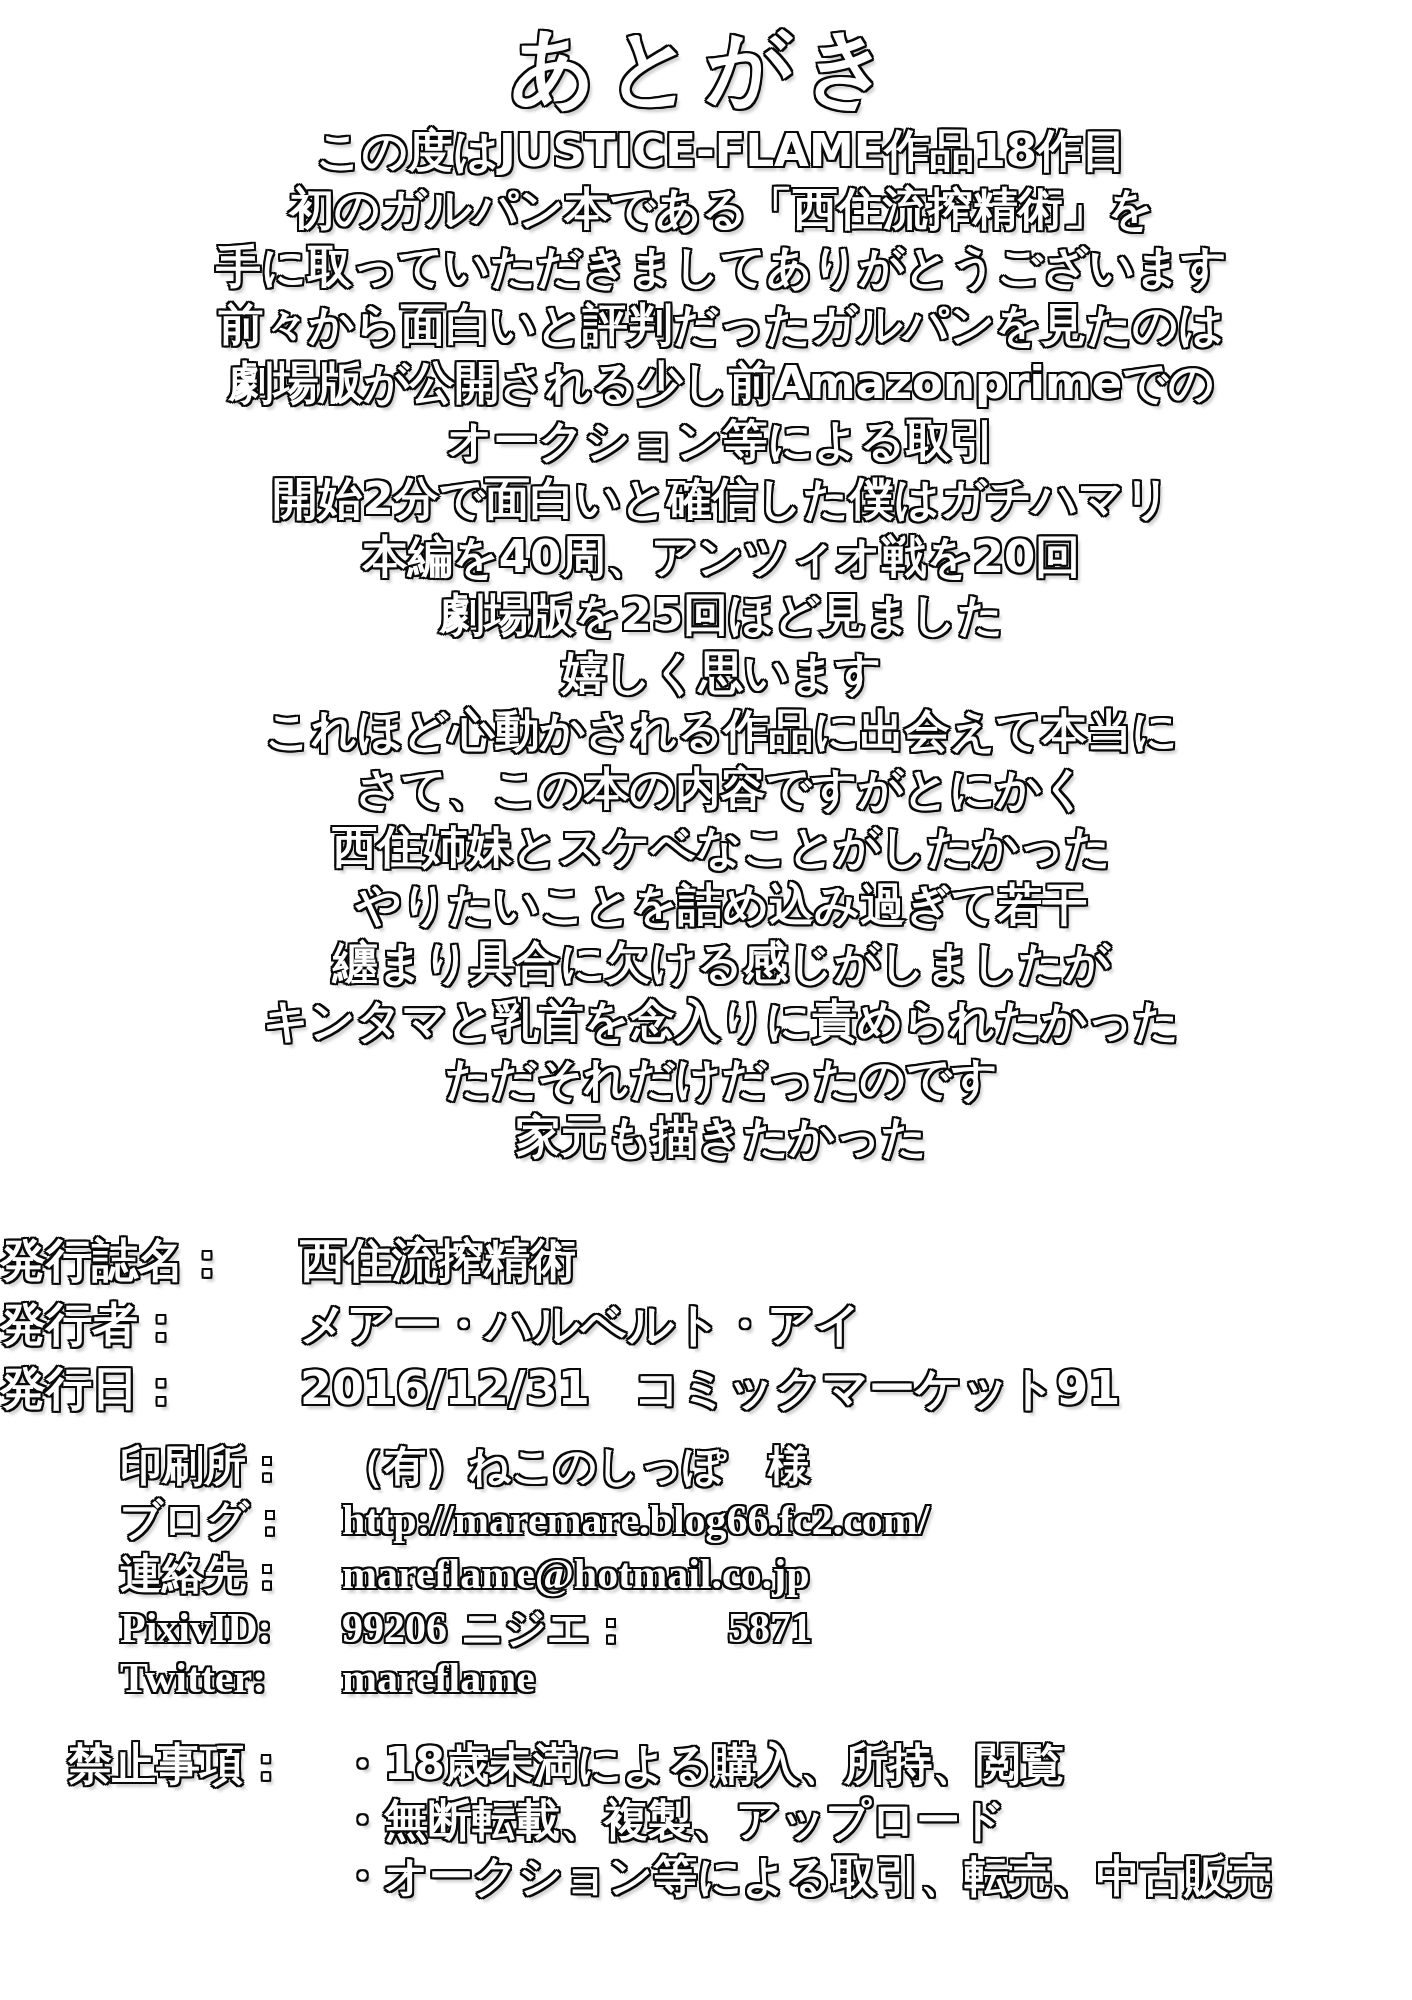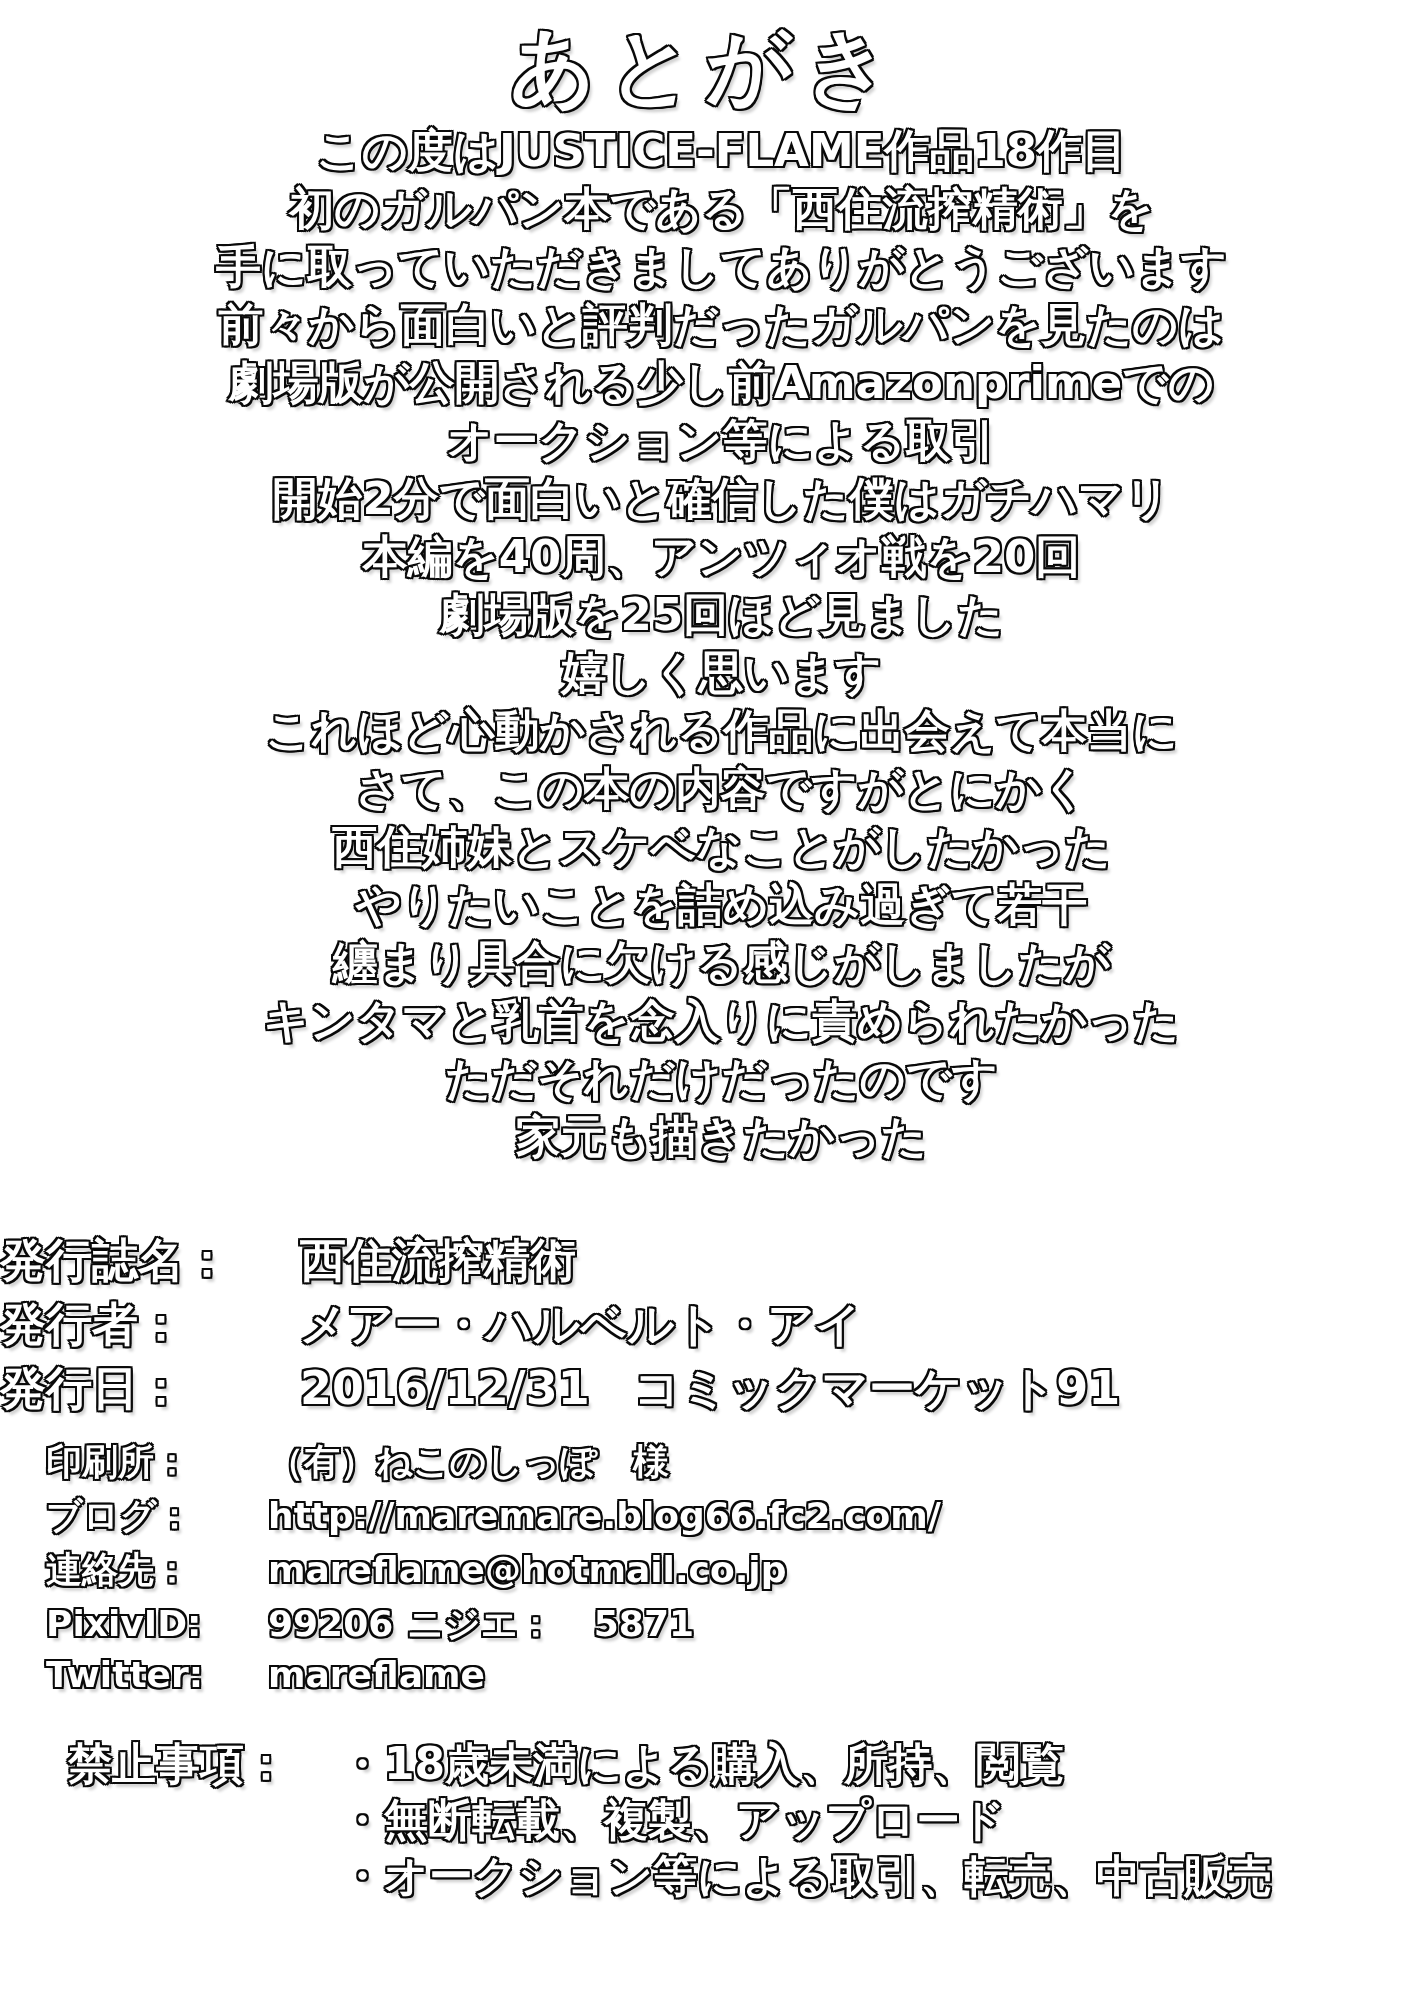--- a/index.html
+++ b/index.html
@@ -54,32 +54,33 @@
   .crow {
     display: flex;
     align-items: baseline;
     height: 64px;
     white-space: nowrap;
   }
   .clabel { width: 300px; flex-shrink: 0; }
   .cvalue2 { margin-left: 44px; }
   .contact {
     margin-top: 16px;
-    padding-left: 46px;
-    font-size: 36px;
+    padding-left: 120px;
+    font-size: 42px;
+    font-family: Liberation Serif, serif;
   }
   .krow {
     display: flex;
     align-items: baseline;
     height: 54px;
     white-space: nowrap;
   }
   .klabel { width: 222px; flex-shrink: 0; }
   .k2label { margin-left: 14px; }
-  .k2value { margin-left: 40px; }
+  .k2value { margin-left: 96px; }
   .prohibit {
     margin-top: 28px;
     padding-left: 68px;
     font-size: 44px;
     display: flex;
     align-items: flex-start;
   }
   .plabel {
     width: 272px;
     flex-shrink: 0;

